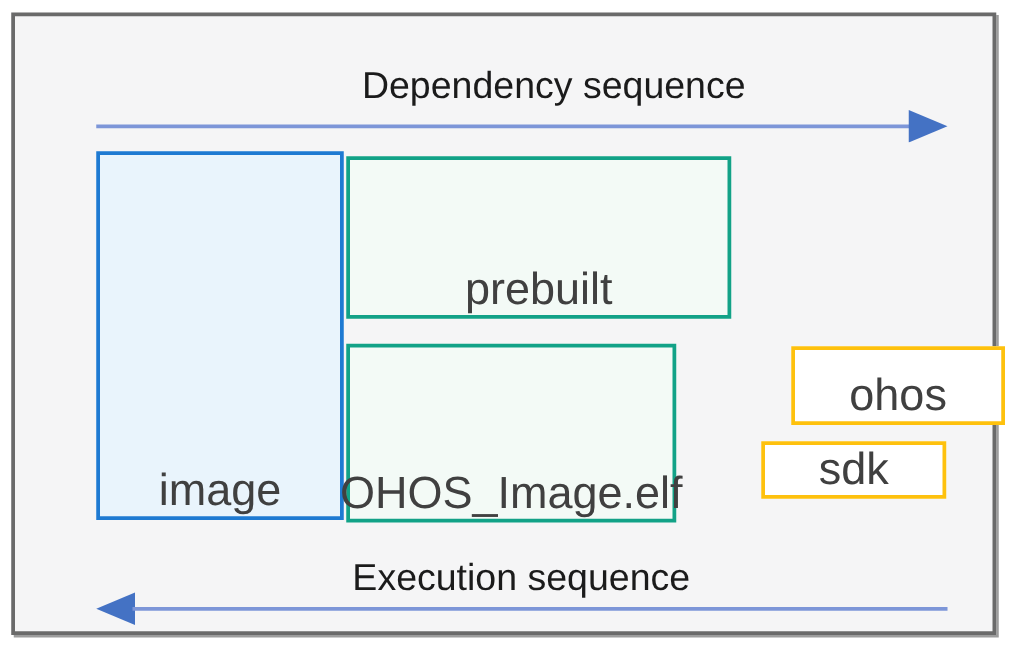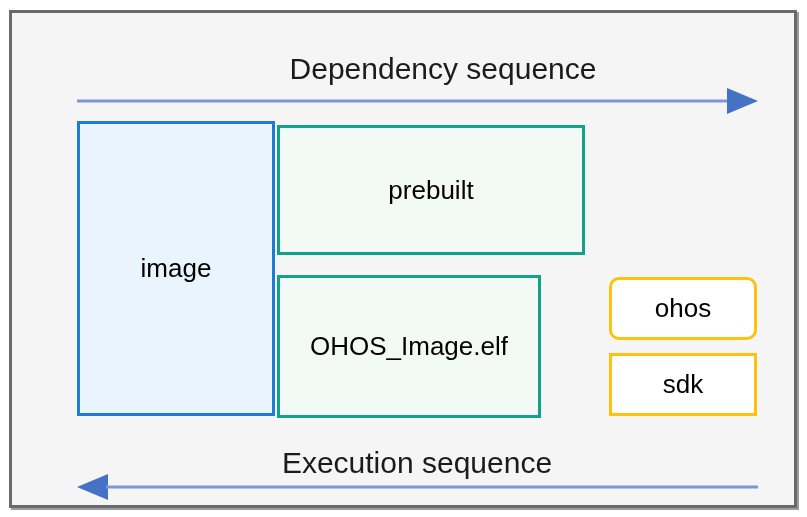--- a/index.html
+++ b/index.html
@@ -54,44 +54,44 @@
     left: 63px;
     top: 73px;
   }
   .arrow.bottom {
     left: 64px;
     top: 459px;
   }
   .node {
     position: absolute;
     display: flex;
-    align-items: center;
+    align-items: flex-end;
     justify-content: center;
     box-sizing: border-box;
-    font-size: 26px;
-    color: #000000;
+    font-size: 36px;
+    color: #404040;
     white-space: nowrap;
   }
   .node.blue {
     border: 3px solid #1e7ad2;
     background: #e9f4fc;
   }
   .node.green {
     border: 3px solid #12a287;
     background: #f3faf6;
   }
   .node.yellow {
     border: 3px solid #fec10d;
     background: #ffffff;
   }
   .node-image       { left: 65px;  top: 108px; width: 198px; height: 295px; }
   .node-prebuilt    { left: 265px; top: 112px; width: 308px; height: 130px; }
   .node-ohos-image  { left: 265px; top: 262px; width: 264px; height: 143px; }
-  .node-ohos        { left: 597px; top: 264px; width: 148px; height: 63px; border-radius: 10px; }
-  .node-sdk         { left: 597px; top: 340px; width: 148px; height: 63px; }
+  .node-ohos        { left: 621px; top: 264px; width: 171px; height: 63px; }
+  .node-sdk         { left: 597px; top: 340px; width: 148px; height: 46px; }
 </style>
 </head>
 <body>
 
 <div class="canvas">
   <div class="frame">
 
     <div class="seq-label top">Dependency sequence</div>
 
     <svg class="arrow top" width="684" height="28" viewBox="0 0 684 28">

